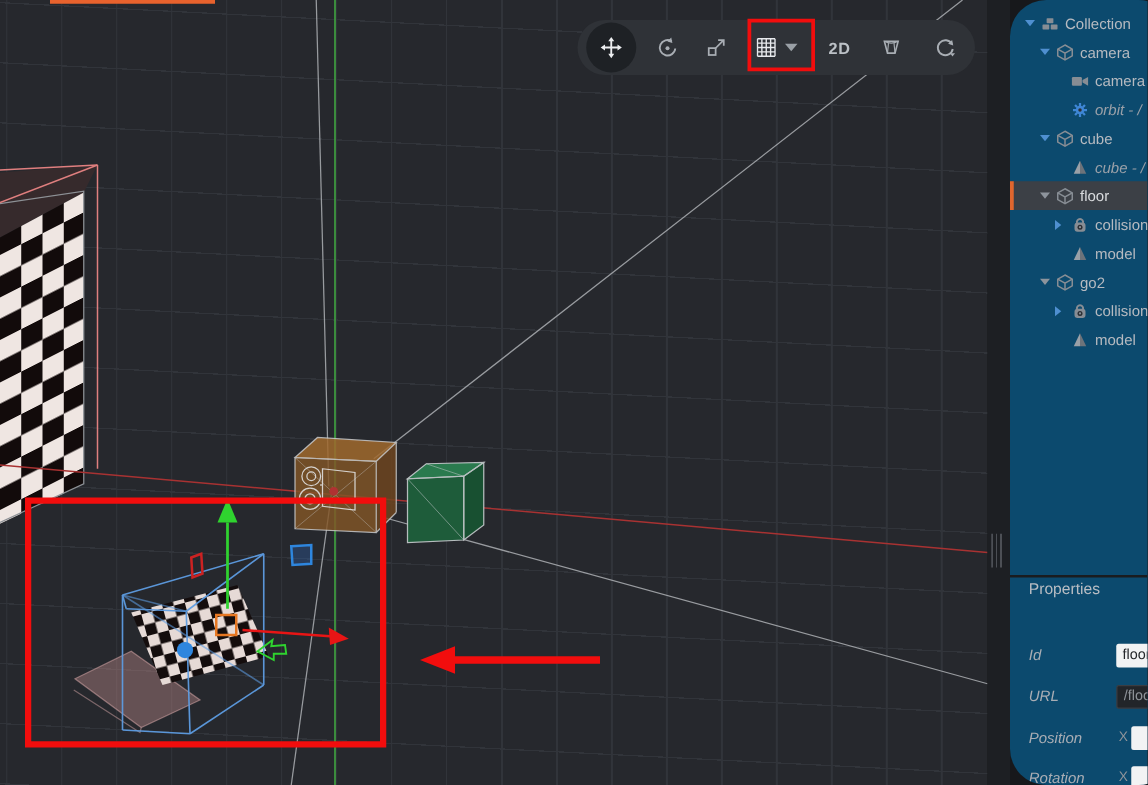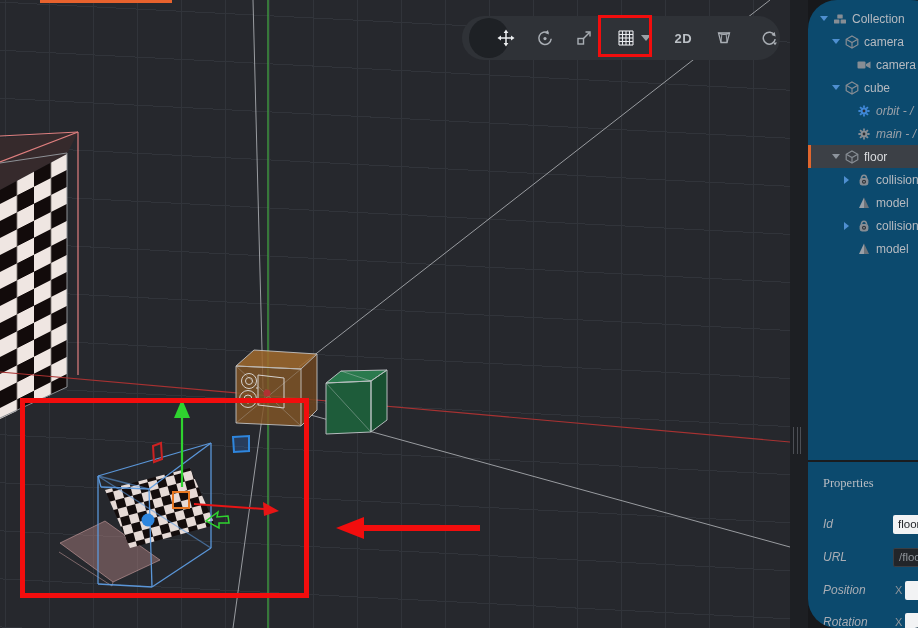--- a/index.html
+++ b/index.html
@@ -14,21 +14,21 @@
     background:repeating-linear-gradient(180deg,#31343a 0 1px,transparent 1px 48px);
     transform:rotate(2.9deg);transform-origin:0 0;}
   #scene{position:absolute;left:0;top:0;z-index:2;}
   
   #strip{position:absolute;left:790px;top:0;width:18px;height:628px;background:#1d1f23;}
   #strip .grip{position:absolute;left:3px;top:427px;width:9px;height:27px;
     background:repeating-linear-gradient(90deg,#4c4f55 0 1px,transparent 1px 3.6px);}
   
   #toolbar{position:absolute;left:462px;top:16px;width:318px;height:44px;background:#2f3237;
     border-radius:22px;display:flex;align-items:center;z-index:5;padding:0 2px;box-sizing:border-box;}
-  .tb-btn{height:44px;display:flex;align-items:center;justify-content:flex-end;cursor:pointer;position:relative;}
+  .tb-btn{height:44px;display:flex;align-items:center;justify-content:center;cursor:pointer;position:relative;}
   .tb-btn.active::before{content:"";position:absolute;width:40px;height:40px;border-radius:50%;
     background:#1e2125;left:50%;top:50%;transform:translate(-50%,-50%);}
   .tb-btn svg{position:relative;}
   .tb-2d{color:#bcc1c6;font-size:13px;font-weight:bold;letter-spacing:.5px;}
   .caret{width:0;height:0;border-left:5px solid transparent;border-right:5px solid transparent;
     border-top:6px solid #9aa0a6;margin-left:7px;}
   
   .anno{position:absolute;z-index:10;pointer-events:none;}
   #anno-toolbar-rect{left:598px;top:15px;width:54px;height:42px;border:3px solid var(--anno-red);box-sizing:border-box;}
   #anno-scene-rect{left:20px;top:398px;width:289px;height:200px;border:5px solid var(--anno-red);box-sizing:border-box;}
@@ -43,21 +43,21 @@
   .tri{flex:0 0 13px;display:flex;align-items:center;justify-content:flex-start;}
   .tri-down{width:0;height:0;border-left:4px solid transparent;border-right:4px solid transparent;border-top:5px solid #8d949c;}
   .tri-down.blue{border-top-color:#4f8fd0;}
   .tri-right{width:0;height:0;border-top:4px solid transparent;border-bottom:4px solid transparent;border-left:5px solid #4f8fd0;}
   .ticon{flex:0 0 16px;display:flex;align-items:center;}
   .tlabel{font-size:12px;color:#b6bac0;margin-left:3px;}
   .tlabel.it{font-style:italic;color:#9aa0a8;}
   .trow.sel .tlabel{color:#d9dbde;}
   
   #props{position:absolute;left:0;top:460px;width:110px;height:168px;border-top:2px solid #1a1c1f;}
-  #props .ptitle{position:absolute;left:15px;top:14px;font-size:12.5px;color:#b9bdc3;font-family:Liberation Serif, serif;}
+  #props .ptitle{position:absolute;left:15px;top:2px;font-size:12.5px;color:#b9bdc3;}
   .prow{position:absolute;left:0;width:200px;height:20px;display:flex;align-items:center;}
   .plabel{position:absolute;left:15px;font-size:12px;color:#a9adb4;font-style:italic;}
   .paxis{position:absolute;left:87px;font-size:11px;color:#8f949a;}
   .pin{position:absolute;height:19px;border-radius:2px;font-family:"Liberation Sans",sans-serif;
        font-size:11.5px;padding:0 5px;box-sizing:border-box;border:none;outline:none;}
   .pin.light{background:#f2f3f4;color:#24262a;}
   .pin.dark{background:#222529;color:#8f949a;border:1px solid #3a3d42;}
 </style>
 </head>
 <body>
@@ -285,33 +285,20 @@
         <span class="tri"></span>
         <span class="ticon">
           <svg width="14" height="14" viewBox="0 0 14 14">
             <rect x="0.5" y="3.5" width="8" height="7" rx="1" fill="#878d94"></rect>
             <polygon points="9,6 13.5,3.5 13.5,10.5 9,8" fill="#878d94"></polygon>
           </svg>
         </span>
         <span class="tlabel">camera</span>
       </div>
       <div class="trow">
-        <span class="tsp" style="width: 24px;"></span>
-        <span class="tri">
-          <span class="tri-down blue"></span>
-        </span>
-        <span class="ticon">
-          <svg width="14" height="14" viewBox="0 0 14 14">
-            <polygon points="7,1 12.8,4.3 12.8,9.7 7,13 1.2,9.7 1.2,4.3" fill="none" stroke="#878d94" stroke-width="1.2"></polygon>
-            <path d="M1.2,4.3 L7,7.6 L12.8,4.3 M7,7.6 L7,13" fill="none" stroke="#878d94" stroke-width="1.2"></path>
-          </svg>
-        </span>
-        <span class="tlabel">cube</span>
-      </div>
-      <div class="trow">
         <span class="tsp" style="width: 36px;"></span>
         <span class="tri"></span>
         <span class="ticon">
           <svg width="14" height="14" viewBox="0 0 14 14">
             <g stroke="#3f87d6" stroke-width="1.8">
               <line x1="10.2" y1="7" x2="12.6" y2="7"></line>
               <line x1="9.262741699796953" y1="9.262741699796951" x2="10.959797974644665" y2="10.959797974644665"></line>
               <line x1="7" y1="10.2" x2="7" y2="12.6"></line>
               <line x1="4.737258300203048" y1="9.262741699796953" x2="3.0402020253553346" y2="10.959797974644665"></line>
               <line x1="3.8" y1="7" x2="1.4000000000000004" y2="7.000000000000001"></line>
@@ -319,39 +306,42 @@
               <line x1="6.999999999999999" y1="3.8" x2="6.999999999999999" y2="1.4000000000000004"></line>
               <line x1="9.262741699796951" y1="4.737258300203047" x2="10.959797974644665" y2="3.0402020253553332"></line>
             </g>
             <circle cx="7" cy="7" r="3.4" fill="#3f87d6"></circle>
             <circle cx="7" cy="7" r="1.4" fill="#2b2e33"></circle>
           </svg>
         </span>
         <span class="tlabel it">orbit - /</span>
       </div>
       <div class="trow">
+        <span class="tsp" style="width: 24px;"></span>
+        <span class="tri">
+          <span class="tri-down blue"></span>
+        </span>
+        <span class="ticon">
+          <svg width="14" height="14" viewBox="0 0 14 14">
+            <polygon points="7,1 12.8,4.3 12.8,9.7 7,13 1.2,9.7 1.2,4.3" fill="none" stroke="#878d94" stroke-width="1.2"></polygon>
+            <path d="M1.2,4.3 L7,7.6 L12.8,4.3 M7,7.6 L7,13" fill="none" stroke="#878d94" stroke-width="1.2"></path>
+          </svg>
+        </span>
+        <span class="tlabel">cube</span>
+      </div>
+      <div class="trow">
         <span class="tsp" style="width: 36px;"></span>
         <span class="tri"></span>
         <span class="ticon">
           <svg width="14" height="14" viewBox="0 0 14 14">
-            <g stroke="#878d94" stroke-width="1.8">
-              <line x1="10.2" y1="7" x2="12.6" y2="7"></line>
-              <line x1="9.262741699796953" y1="9.262741699796951" x2="10.959797974644665" y2="10.959797974644665"></line>
-              <line x1="7" y1="10.2" x2="7" y2="12.6"></line>
-              <line x1="4.737258300203048" y1="9.262741699796953" x2="3.0402020253553346" y2="10.959797974644665"></line>
-              <line x1="3.8" y1="7" x2="1.4000000000000004" y2="7.000000000000001"></line>
-              <line x1="4.737258300203047" y1="4.737258300203048" x2="3.0402020253553332" y2="3.0402020253553346"></line>
-              <line x1="6.999999999999999" y1="3.8" x2="6.999999999999999" y2="1.4000000000000004"></line>
-              <line x1="9.262741699796951" y1="4.737258300203047" x2="10.959797974644665" y2="3.0402020253553332"></line>
-            </g>
-            <circle cx="7" cy="7" r="3.4" fill="#878d94"></circle>
-            <circle cx="7" cy="7" r="1.4" fill="#2b2e33"></circle>
-          </svg>
-        </span>
-        <span class="tlabel it">main - /</span>
+            <polygon points="7,1.5 2,12 7,12" fill="#9aa0a7"></polygon>
+            <polygon points="7,1.5 12,12 7,12" fill="#6d737a"></polygon>
+          </svg>
+        </span>
+        <span class="tlabel it">cube - /</span>
       </div>
       <div class="trow sel">
         <span class="tsp" style="width: 24px;"></span>
         <span class="tri">
           <span class="tri-down"></span>
         </span>
         <span class="ticon">
           <svg width="14" height="14" viewBox="0 0 14 14">
             <polygon points="7,1 12.8,4.3 12.8,9.7 7,13 1.2,9.7 1.2,4.3" fill="none" stroke="#878d94" stroke-width="1.2"></polygon>
             <path d="M1.2,4.3 L7,7.6 L12.8,4.3 M7,7.6 L7,13" fill="none" stroke="#878d94" stroke-width="1.2"></path>
@@ -377,20 +367,33 @@
       <div class="trow">
         <span class="tsp" style="width: 36px;"></span>
         <span class="tri"></span>
         <span class="ticon">
           <svg width="14" height="14" viewBox="0 0 14 14">
             <polygon points="7,1.5 2,12 7,12" fill="#9aa0a7"></polygon>
             <polygon points="7,1.5 12,12 7,12" fill="#6d737a"></polygon>
           </svg>
         </span>
         <span class="tlabel">model</span>
+      </div>
+      <div class="trow">
+        <span class="tsp" style="width: 24px;"></span>
+        <span class="tri">
+          <span class="tri-down"></span>
+        </span>
+        <span class="ticon">
+          <svg width="14" height="14" viewBox="0 0 14 14">
+            <polygon points="7,1 12.8,4.3 12.8,9.7 7,13 1.2,9.7 1.2,4.3" fill="none" stroke="#878d94" stroke-width="1.2"></polygon>
+            <path d="M1.2,4.3 L7,7.6 L12.8,4.3 M7,7.6 L7,13" fill="none" stroke="#878d94" stroke-width="1.2"></path>
+          </svg>
+        </span>
+        <span class="tlabel">go2</span>
       </div>
       <div class="trow">
         <span class="tsp" style="width: 36px;"></span>
         <span class="tri">
           <span class="tri-right"></span>
         </span>
         <span class="ticon">
           <svg width="14" height="14" viewBox="0 0 14 14">
             <path d="M4.6,5.4 A2.5,2.5 0 1 1 9.4,5.4" fill="none" stroke="#878d94" stroke-width="1.6"></path>
             <rect x="2.6" y="5" width="8.8" height="7.4" rx="2.4" fill="#878d94"></rect>

